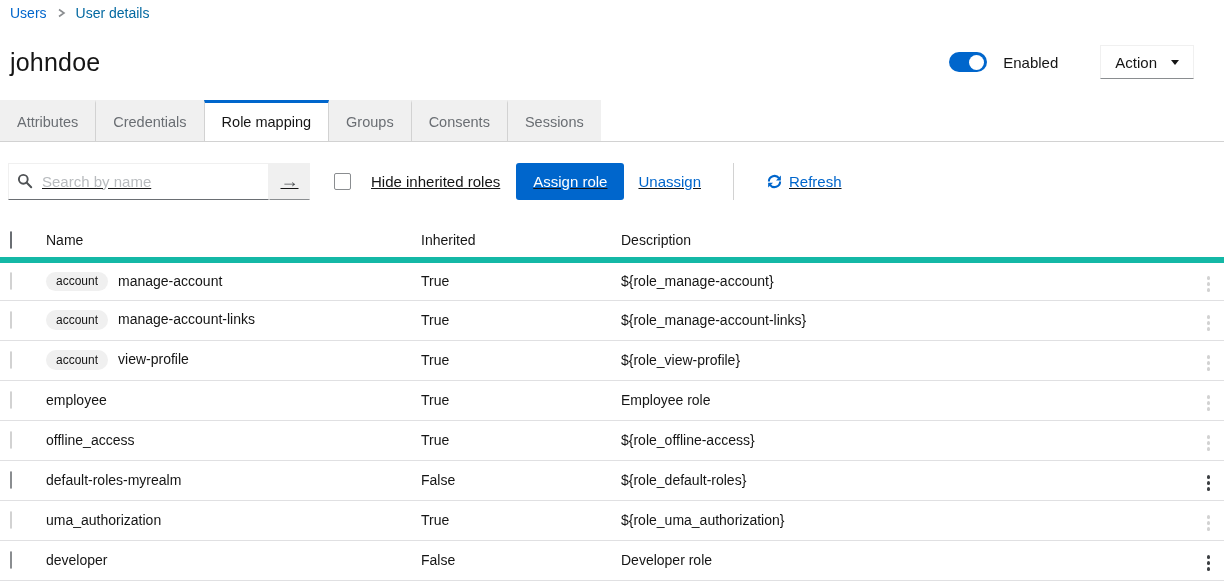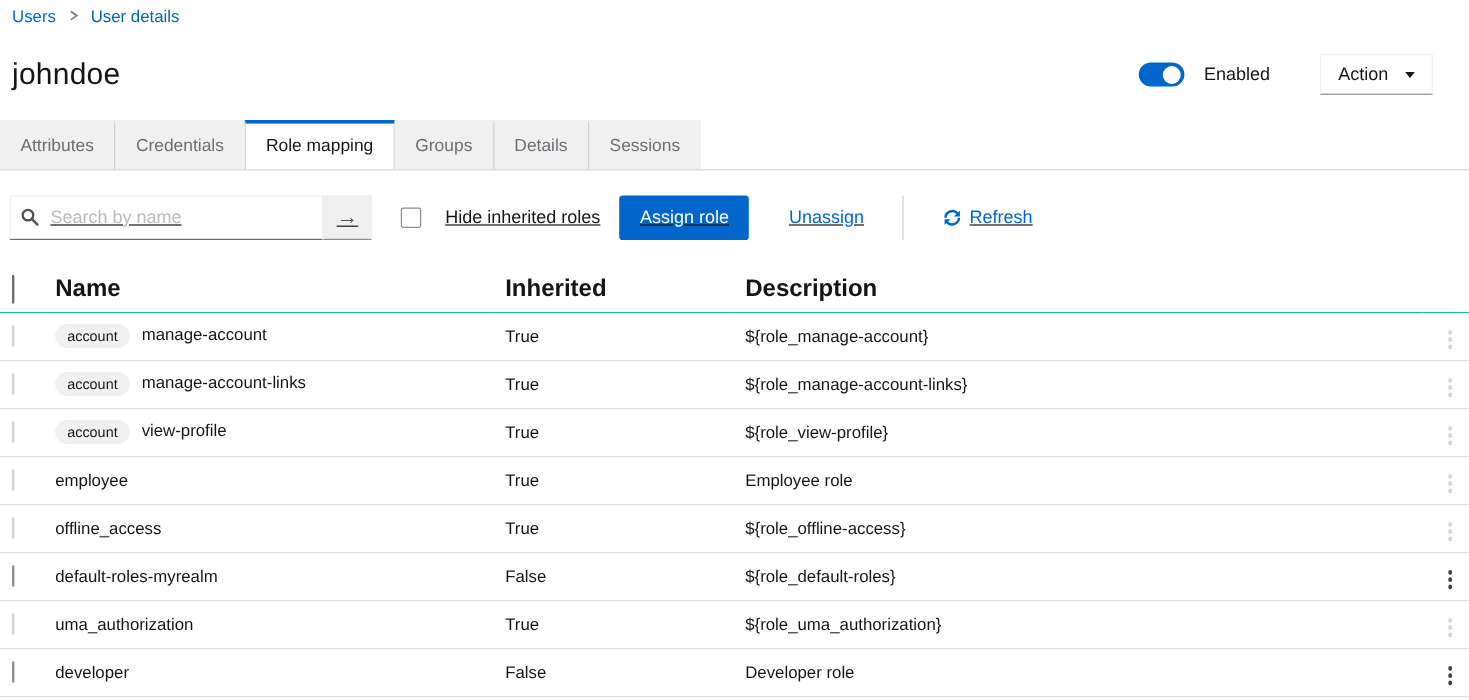--- a/index.html
+++ b/index.html
@@ -77,34 +77,34 @@
     cursor: pointer; color: #4f5255; font-size: 18px;
   }
   .cb { width: 17px; height: 17px; border: 1.5px solid #8a8d90; border-radius: 2px; background: #fff; cursor: pointer; flex: none; }
   .hide-inherited { display: flex; align-items: center; gap: 20px; margin-left: 24px; font-size: 15px; }
   .btn-primary {
     margin-left: 16px; height: 37px; padding: 0 17px; border: none; border-radius: 3px;
     background: #0066cc; color: #ffffff; font-size: 15px; cursor: pointer;
     font-family: "Liberation Sans", sans-serif;
   }
   .link-btn { color: #0066cc; font-size: 15px; cursor: pointer; text-decoration: none; display: inline-flex; align-items: center; gap: 7px; }
-  .unassign { margin-left: 33px; }
+  .unassign { margin-left: 14px; }
   .toolbar-divider { width: 1px; height: 37px; background: #d2d2d2; margin-left: 32px; }
   .refresh { margin-left: 33px; }
   .pagination { margin-left: auto; display: flex; align-items: center; }
   .page-range { display: flex; align-items: center; gap: 9px; font-size: 14px; color: #151515; cursor: pointer; }
   .page-range .caret-down { border-top-color: #4f5255; }
   .page-nav { display: flex; align-items: center; margin-left: 28px; }
   .nav-btn { padding: 6px 13px; cursor: default; display: inline-flex; align-items: center; }
 
   
   table { width: 100%; border-collapse: collapse; margin-top: 23px; table-layout: fixed; }
   col.c-check { width: 36px; } col.c-name { width: 375px; } col.c-inh { width: 200px; } col.c-kebab { width: 38px; }
   th, td { text-align: left; vertical-align: middle; padding: 0 10px; }
-  thead th { font-weight: 700; font-size: 20px; height: 37px; border-bottom: 1px solid #14b8a6; }
+  thead th { font-weight: 400; font-size: 14px; height: 37px; border-bottom: 6px solid #14b8a6; }
   tbody td { height: 40px; border-bottom: 1px solid #e0e0e2; font-size: 14px; color: #151515; }
   .role-badge {
     display: inline-block; background: #f0f0f0; color: #151515; border-radius: 16px;
     padding: 2.5px 10px; font-size: 12px; margin-right: 10px; line-height: 1.2;
   }
   tr.disabled .cb { border-color: #d2d2d2; }
   .kebab { display: inline-flex; flex-direction: column; gap: 2.5px; padding: 4px 6px; cursor: pointer; }
   .kebab i { width: 3.5px; height: 3.5px; border-radius: 50%; background: #3c3f42; }
   tr.disabled .kebab i { background: #d2d2d2; }
   td.kebab-cell { text-align: right; padding-right: 8px; }
@@ -148,21 +148,21 @@
 
   <div class="tab active">
       <span>Role mapping</span>
     </div>
 
   <div class="tab">
       <span>Groups</span>
     </div>
 
   <div class="tab">
-      <span>Details</span>
+      <span>Consents</span>
     </div>
 
 
   <div class="tab">
       <span>Sessions</span>
     </div>
 </div>
 
 <div class="toolbar">
   <div class="search-group">

